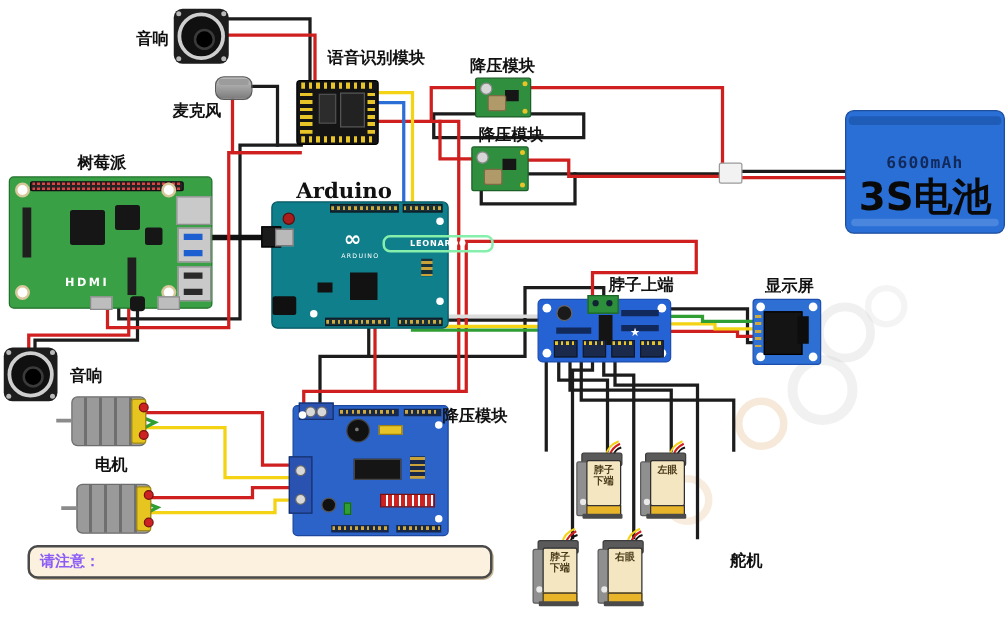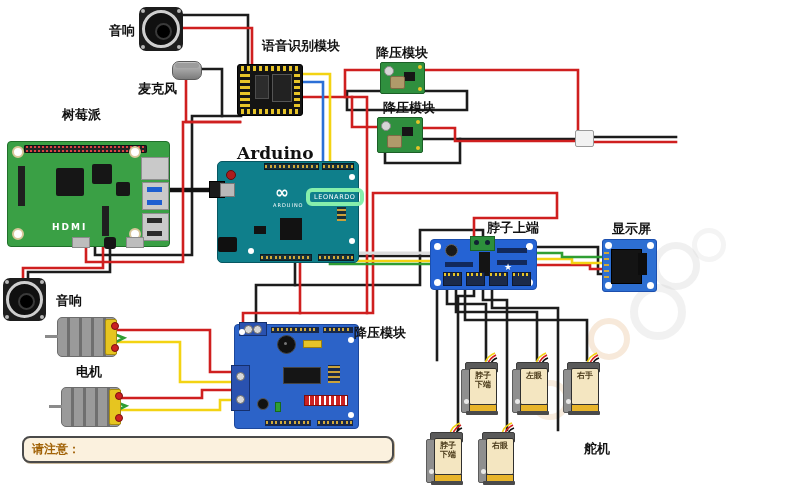--- a/index.html
+++ b/index.html
@@ -77,22 +77,22 @@
   .arduino{background:#0f7f8b;border-radius:5px;border:1px solid #075762;}
   .arduino .pins{position:absolute;height:7px;background:#18303a;
     box-shadow:inset 0 0 0 1px #0b1d24;}
   .arduino .pins:before{content:"";position:absolute;left:1px;top:2px;right:1px;height:3px;
     background:repeating-linear-gradient(90deg,#cfa93a 0 2px,#18303a 2px 4.6px);}
   .arduino .usbp{position:absolute;left:-9px;top:19px;width:14px;height:15px;background:#1b1b1b;border:1px solid #000;}
   .arduino .usbm{position:absolute;left:2px;top:21px;width:13px;height:12px;background:#b9b9b9;border:1px solid #777;}
   .arduino .pwr{position:absolute;left:0px;bottom:10px;width:19px;height:15px;background:#101010;border-radius:2px;}
   .arduino .logo{position:absolute;left:57px;top:24px;color:#fff;font-size:17px;font-weight:bold;line-height:12px;}
   .arduino .brand{position:absolute;left:55px;top:40px;color:#fff;font-size:5px;letter-spacing:1px;}
-  .arduino .model{position:absolute;left:88px;top:26px;color:#fff;border:4px solid #86efac;border-radius:6px;
-    font-size:6.5px;font-weight:normal;padding:1px 4px;letter-spacing:.6px;}
+  .arduino .model{position:absolute;left:88px;top:26px;color:#fff;border:2px solid #86efac;border-radius:6px;
+    font-size:6.5px;font-weight:bold;padding:1px 20px;letter-spacing:.6px;}
   .arduino .chip{position:absolute;background:#121212;}
   .arduino .icsp{position:absolute;right:12px;top:45px;width:9px;height:14px;
     background:repeating-linear-gradient(0deg,#caa23a 0 2px,#173039 2px 5px);}
   .arduino .hole{position:absolute;width:6px;height:6px;border-radius:50%;background:#fff;}
   .arduino .btn{position:absolute;left:8px;top:8px;width:8px;height:8px;background:#aa1d1d;border-radius:50%;border:1px solid #5c0e0e;}
 
   
   .pca{background:#2563d4;border-radius:4px;border:1px solid #16folk3c8e;border:1px solid #1c4fae;}
   .pca .hole{position:absolute;width:7px;height:7px;border-radius:50%;background:#fff;}
   .pca .term{position:absolute;left:39px;top:-4px;width:23px;height:13px;background:#2d8f3c;border:1px solid #1b6426;}
@@ -152,21 +152,21 @@
   .servo .body{position:absolute;left:8px;top:6px;right:1px;height:35px;background:#f4e6c1;border:1px solid #2f2f2f;border-radius:2px;}
   .servo .band{position:absolute;left:8px;right:1px;top:42px;height:7px;background:#e8b42a;border:1px solid #333;}
   .servo .base{position:absolute;left:5px;right:0;bottom:0;height:4px;background:#4a4a4a;border-radius:1px;}
   .servo .sv-label{position:relative;display:block;width:19px;margin:2px auto 0;line-height:9px;
     font-size:8px;font-weight:bold;color:#4a3a1a;text-align:center;}
   .servo svg.pig{position:absolute;top:-10px;right:0px;}
 
   
   .note{position:absolute;left:22px;top:436px;width:352px;z-index:4;background:#fbf1de;
     border:2px solid #4a4a4a;border-radius:8px;padding:4px 8px 5px 8px;box-shadow:1px 1px 0 #c9b89a;}
-  .note .t{color:#a16207;font-weight:bold;font-size:12px;line-height:14px;}
+  .note .t{color:#8b5cf6;font-weight:bold;font-size:12px;line-height:14px;}
   .note .b{color:#333;font-weight:bold;font-size:11px;line-height:14px;}
 
   .wm{position:absolute;border-radius:50%;z-index:0;}
 </style>
 </head>
 <body>
 
 <div id="canvas">
 
   <div class="wm" style="left:652px;top:242px;width:34px;height:34px;border:7px solid #c8c8c8;opacity:.28"></div>
@@ -278,20 +278,26 @@
   <div class="comp buck" style="left:377px;top:117px;width:44px;height:34px;">
     <div class="pot"></div>
       <div class="chip"></div>
       <div class="ind"></div>
     <div class="pad" style="right:2px;top:2px"></div>
       <div class="pad" style="right:2px;bottom:2px"></div>
   </div>
   <div class="lbl" style="left:383px;top:99px">降压模块</div>
 
   <div class="comp connector" style="left:575px;top:130px;width:17px;height:15px;"></div>
+  <div class="comp battery" style="left:676px;top:88px;width:126px;height:97px;">
+    <div class="strip-t"></div>
+      <div class="strip-b"></div>
+    <div class="cap">6600mAh</div>
+    <div class="nm">3S电池</div>
+  </div>
 
   <div class="comp rpi" style="left:7px;top:141px;width:161px;height:104px;">
     <div class="gpio"></div>
     <div class="hole" style="left:4px;top:4px"></div>
       <div class="hole" style="right:28px;top:4px"></div>
     <div class="hole" style="left:4px;bottom:6px"></div>
       <div class="hole" style="right:28px;bottom:6px"></div>
     <div class="eth"></div>
     <div class="usb" style="top:40px">
       <div class="tongue" style="top:4px"></div>
@@ -304,21 +310,21 @@
     <div class="soc" style="left:48px;top:26px;width:28px;height:28px"></div>
     <div class="soc" style="left:84px;top:22px;width:20px;height:20px"></div>
     <div class="soc" style="left:108px;top:40px;width:14px;height:14px"></div>
     <div class="csi" style="left:10px;top:24px;width:7px;height:40px"></div>
     <div class="csi" style="left:94px;top:64px;width:7px;height:30px"></div>
     <div class="hdmi-t">HDMI</div>
     <div class="port-b" style="left:64px;width:16px;height:9px"></div>
     <div class="port-b" style="left:118px;width:16px;height:9px"></div>
     <div class="jack"></div>
   </div>
-  <div class="lbl" style="left:62px;top:106px">树莓派</div>
+  <div class="lbl" style="left:62px;top:121px">树莓派</div>
 
   <div class="comp arduino" style="left:217px;top:161px;width:140px;height:100px;">
     <div class="pins" style="left:46px;top:1px;width:55px"></div>
     <div class="pins" style="left:104px;top:1px;width:32px"></div>
     <div class="pins" style="left:42px;bottom:1px;width:52px"></div>
     <div class="pins" style="left:100px;bottom:1px;width:36px"></div>
     <div class="usbp"></div>
     <div class="usbm"></div>
     <div class="pwr"></div>
     <div class="btn"></div>
@@ -436,34 +442,20 @@
         <path d="M9,12 C10,8 12,7 15,6" stroke="#111" stroke-width="1.6" fill="none"></path>
       </svg>
     <div class="top"></div>
       <div class="bracket"></div>
       <div class="body">
         <span class="sv-label">脖子下端</span>
       </div>
       <div class="band"></div>
       <div class="base"></div>
   </div>
-  <div class="servo" style="left:563px;top:362px">
-    <svg class="pig" width="16" height="12">
-        <path d="M3,12 C4,6 8,3 13,1" stroke="#f3d313" stroke-width="1.6" fill="none"></path>
-        <path d="M6,12 C7,7 10,5 14,3" stroke="#cf1f1f" stroke-width="1.6" fill="none"></path>
-        <path d="M9,12 C10,8 12,7 15,6" stroke="#111" stroke-width="1.6" fill="none"></path>
-      </svg>
-    <div class="top"></div>
-      <div class="bracket"></div>
-      <div class="body">
-        <span class="sv-label">右手</span>
-      </div>
-      <div class="band"></div>
-      <div class="base"></div>
-  </div>
 
   <div class="servo" style="left:426px;top:432px">
     <svg class="pig" width="16" height="12">
         <path d="M3,12 C4,6 8,3 13,1" stroke="#f3d313" stroke-width="1.6" fill="none"></path>
         <path d="M6,12 C7,7 10,5 14,3" stroke="#cf1f1f" stroke-width="1.6" fill="none"></path>
         <path d="M9,12 C10,8 12,7 15,6" stroke="#111" stroke-width="1.6" fill="none"></path>
       </svg>
     <div class="top"></div>
       <div class="bracket"></div>
       <div class="body">

